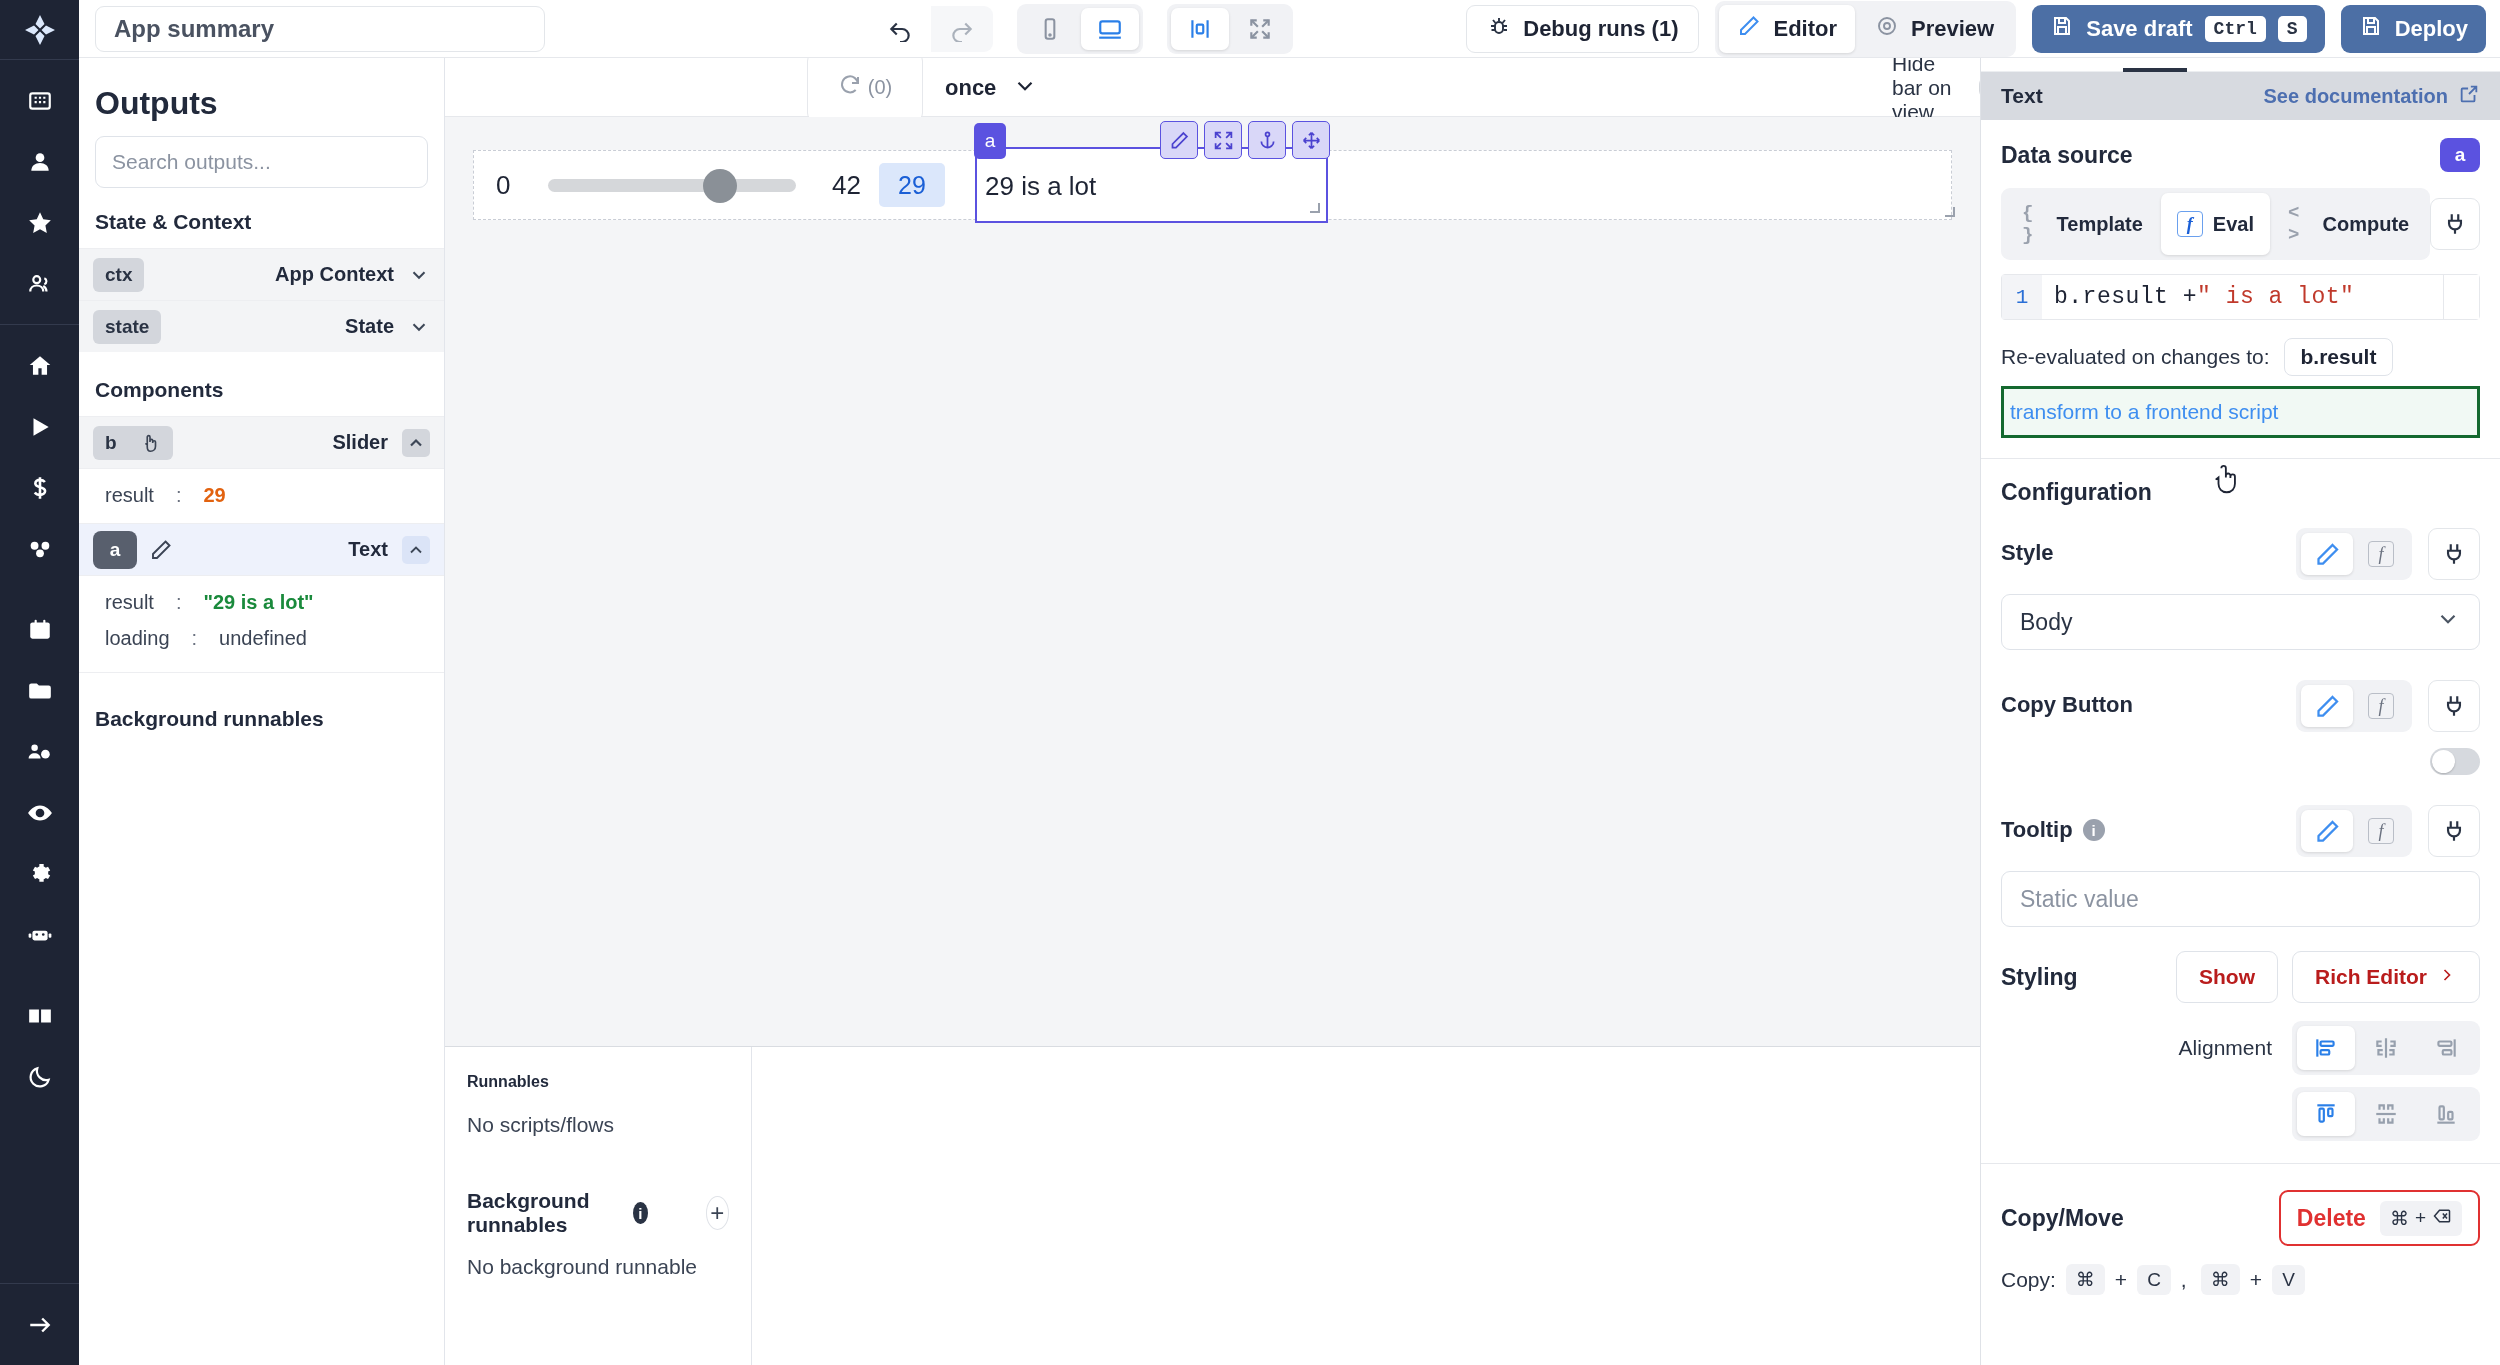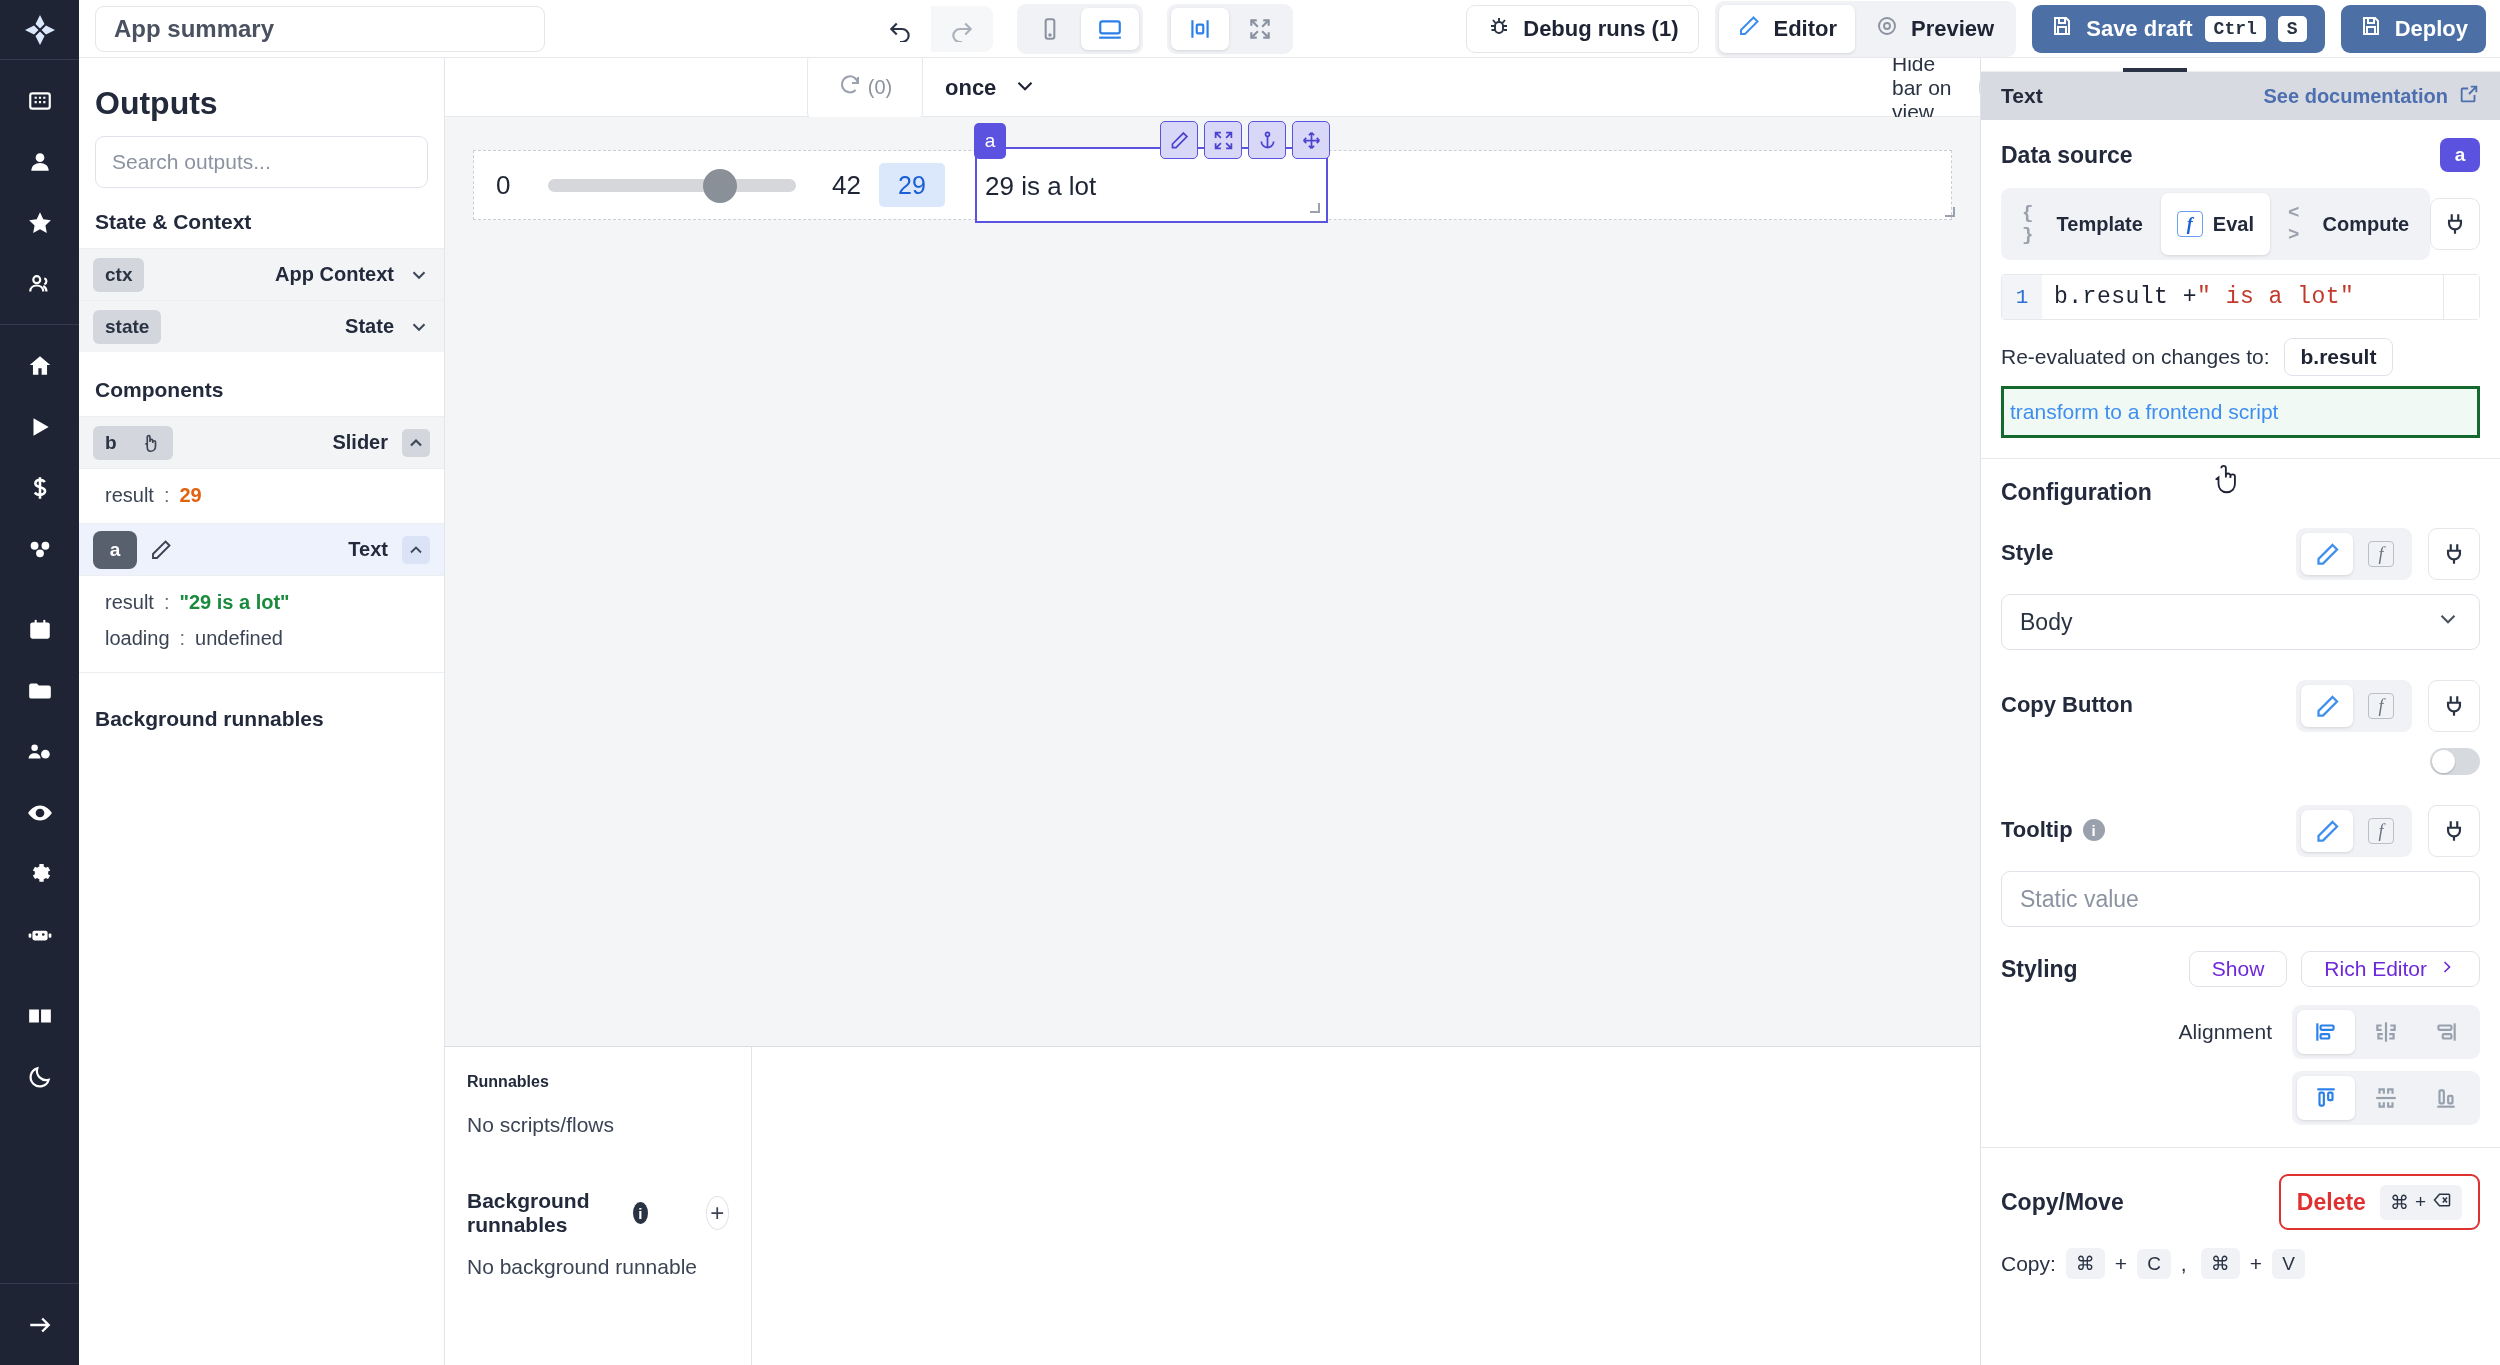--- a/index.html
+++ b/index.html
@@ -60,21 +60,21 @@
   }
   .chip.dark { background: #585f6d; color: #ffffff; border-radius: 8px; min-width:44px; height:38px;}
   .chip.violet { background: #5b52e0; color: #ffffff; border-radius: 8px; }
   .out-left { display: flex; align-items: center; gap: 12px; }
   .out-right { display: flex; align-items: center; gap: 14px; }
   .out-type { font-size: 20px; font-weight: 700; color: #222a3c; }
   .caret { width: 22px; height: 22px; color: #3d4757; display:flex; align-items:center; justify-content:center;}
   .caret.boxed { background:#d3d6dc; border-radius:5px; width:28px; height:28px; }
   .caret.boxedlight { background:#dbe4f7; border-radius:5px; width:28px; height:28px; }
   .kv {
-    display: flex; align-items: center; gap: 10px; padding: 6px 26px;
+    display: flex; align-items: center; gap: 22px; padding: 6px 26px;
     font-size: 20px; height: 36px;
   }
   .kv .k { color: #3b4454; }
   .kv .c { color: #6b7280; }
   .kv .v-num { color: #e2620f; font-weight: 600; }
   .kv .v-str { color: #1a8a3c; font-weight: 600; }
   .kv .v-und { color: #3b4454; }
   .kv-block { padding: 8px 0 10px 0; border-top: 1px solid #edeef1; }
   .bg-runnables { font-size: 21px; font-weight: 700; color: #222a3c; padding: 34px 16px 10px 16px; border-top:1px solid #edeef1; margin-top:6px;}
   .hand-icon { width: 22px; height: 22px; color:#3b4454; }
@@ -219,22 +219,22 @@
   }
   .small-toggle { width: 50px; height: 27px; border-radius:14px; background:#d6d9de; position:relative; }
   .small-toggle .knob { position:absolute; left:2px; top:2px; width:23px; height:23px; border-radius:50%; background:#fff; box-shadow:0 1px 2px rgba(0,0,0,.2);}
   .toggle-row { display:flex; justify-content:flex-end; padding-top: 16px; padding-right: 0; }
 
   .tooltip-label { display:flex; align-items:center; gap:10px; position:absolute; left:0; top:12px; }
   .tooltip-label .t { font-size:22px; font-weight:700; color:#222a3c;}
 
   .styling-row { display:flex; align-items:center; justify-content:space-between; padding: 24px 20px 0 20px; }
   .styling-title { font-size: 23px; font-weight:700; color:#222a3c; }
-  .btn-outline { border:1px solid #dfe3e9; border-radius:9px; height: 36px; padding: 0 22px;
-                 display:flex; align-items:center; gap:10px; font-size:21px; font-weight:400; color:#6d28d9; }
+  .btn-outline { border:1px solid #dfe3e9; border-radius:9px; height: 52px; padding: 0 22px;
+                 display:flex; align-items:center; gap:10px; font-size:21px; font-weight:700; color:#b91c1c; }
   .align-row { display:flex; align-items:center; justify-content:flex-end; gap: 20px; padding: 18px 20px 0 20px; }
   .align-lbl { font-size: 21px; color:#2a3344; }
   .align-seg { display:inline-flex; background:#f1f2f5; border-radius:9px; padding:5px; gap:2px; }
   .align-btn { width: 58px; height: 44px; border-radius:7px; display:flex; align-items:center; justify-content:center; color:#97a0ad;}
   .align-btn.active { background:#ffffff; box-shadow:0 1px 3px rgba(0,0,0,.12); color:#2a7fe8; }
   .align-btn svg { width:26px; height:26px; }
 
   .copymove-row { display:flex; align-items:center; justify-content:space-between; padding: 26px 20px 0 20px; }
   .copymove-title { font-size: 23px; font-weight:700; color:#222a3c; }
   .delete-btn { border:2px solid #e03131; border-radius:9px; height: 56px; padding: 0 16px;

